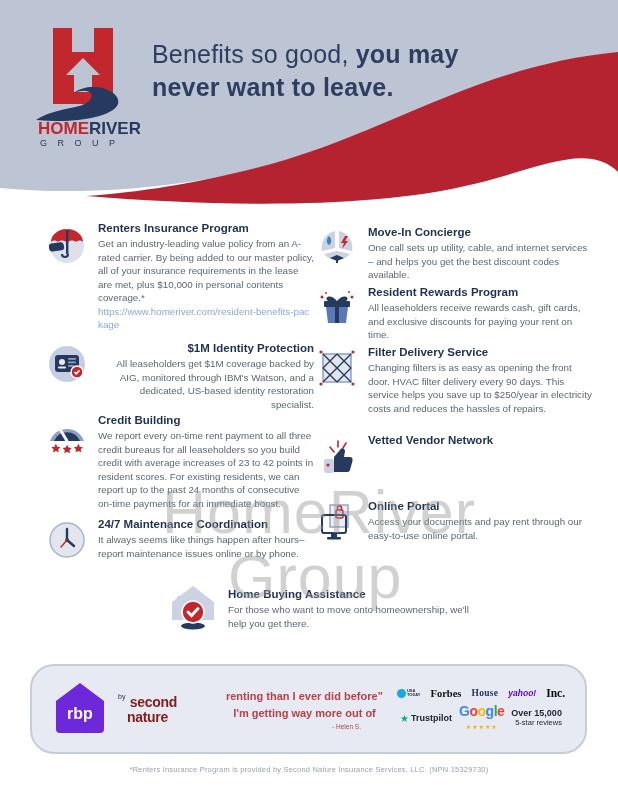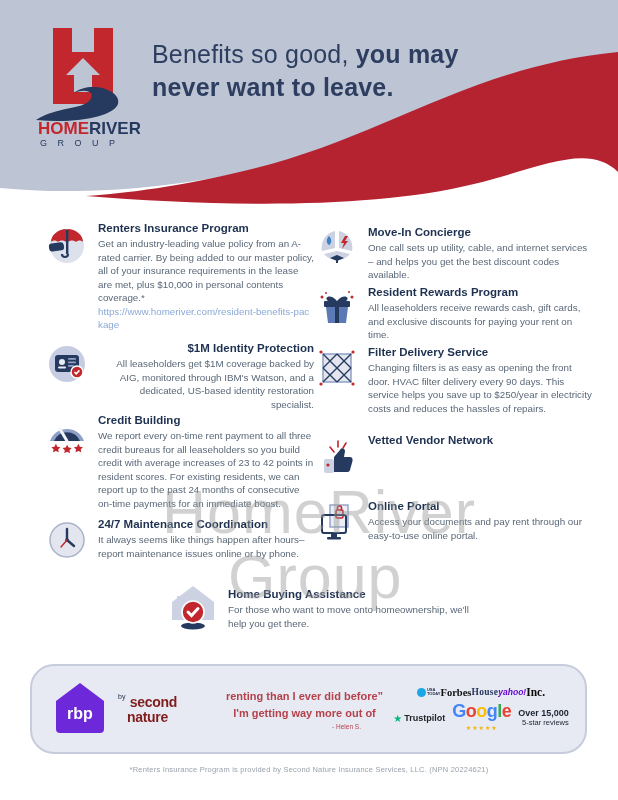--- a/index.html
+++ b/index.html
@@ -36,34 +36,34 @@
   .footer-bar { position:absolute; left:30px; top:664px; width:557px; height:90px; background:#e7eaf2; border:2px solid #c6ccdb; border-radius:24px; display:flex; align-items:center; padding:0 16px; }
   .rbp-wrap { display:flex; align-items:center; gap:6px; width:168px; }
   .rbp-logo { position:relative; width:64px; height:64px; flex:0 0 auto; }
   .sn-by { font-size:7px; color:#1d2a4b; vertical-align:top; }
   .sn-text { font-size:14px; font-weight:bold; color:#7f1d1d; line-height:.95; letter-spacing:-.3px; }
   .sn-text .sn2 { margin-left:9px; display:block; }
   .quote-wrap { flex:1; text-align:center; padding:0 4px; }
   .quote { font-size:11px; font-weight:bold; color:#b5414b; line-height:1.55; }
   .quote-attr { font-size:6.5px; color:#b5414b; text-align:right; margin-right:28px; margin-top:1px; }
   .media-wrap { width:176px; flex:0 0 auto; }
-  .media-row1 { display:flex; align-items:center; justify-content:center; gap:0; margin-bottom:6px; }
+  .media-row1 { display:flex; align-items:center; justify-content:center; gap:10px; margin-bottom:6px; }
   .usat { display:flex; align-items:center; gap:1px; }
   .usat-dot { width:9px; height:9px; border-radius:50%; background:#1aa7e8; }
   .usat-txt { font-size:4px; font-weight:bold; color:#1d2a4b; line-height:1.1; }
   .lg-forbes { font-family:"Liberation Serif", serif; font-weight:bold; font-size:10.5px; color:#111; }
   .lg-house { font-family:"Liberation Serif", serif; font-weight:bold; font-size:9.5px; color:#26355c; letter-spacing:.3px; }
   .lg-yahoo { font-size:8.5px; font-weight:bold; font-style:italic; color:#5f01d1; }
   .lg-inc { font-family:"Liberation Serif", serif; font-weight:bold; font-size:11.5px; color:#0a0a0a; }
   .media-row2 { display:flex; align-items:center; justify-content:center; gap:7px; }
   .tp { display:flex; align-items:center; gap:2px; }
   .tp-star { color:#00b67a; font-size:10px; }
   .tp-txt { font-size:9px; color:#22252a; font-weight:bold; }
   .google { text-align:center; line-height:.8; }
-  .google-word { font-size:18px; font-weight:bold; letter-spacing:-.5px; }
+  .google-word { font-size:14px; font-weight:bold; letter-spacing:-.5px; }
   .google-stars { font-size:6px; color:#f4b400; letter-spacing:1px; }
   .reviews { text-align:left; color:#1d2433; }
   .rev1 { font-size:9px; font-weight:bold; line-height:1.1; }
   .rev2 { font-size:7.5px; line-height:1.1;text-align:right; }
 
   .footnote { position:absolute; top:765px; left:0; width:100%; text-align:center; font-size:7.5px; color:#9aa2ad; letter-spacing:.2px; }
 </style>
 </head>
 <body>
 
@@ -295,15 +295,15 @@
           <br><span class="google-stars">★★★★★</span>
         </span>
         <span class="reviews">
           <div class="rev1">Over 15,000</div>
           <div class="rev2">5-star reviews</div>
         </span>
       </div>
     </div>
   </div>
 
-  <div class="footnote">*Renters Insurance Program is provided by Second Nature Insurance Services, LLC. (NPN 20224621)</div>
+  <div class="footnote">*Renters Insurance Program is provided by Second Nature Insurance Services, LLC. (NPN 15329730)</div>
 
 </div>
 
 </body></html>

